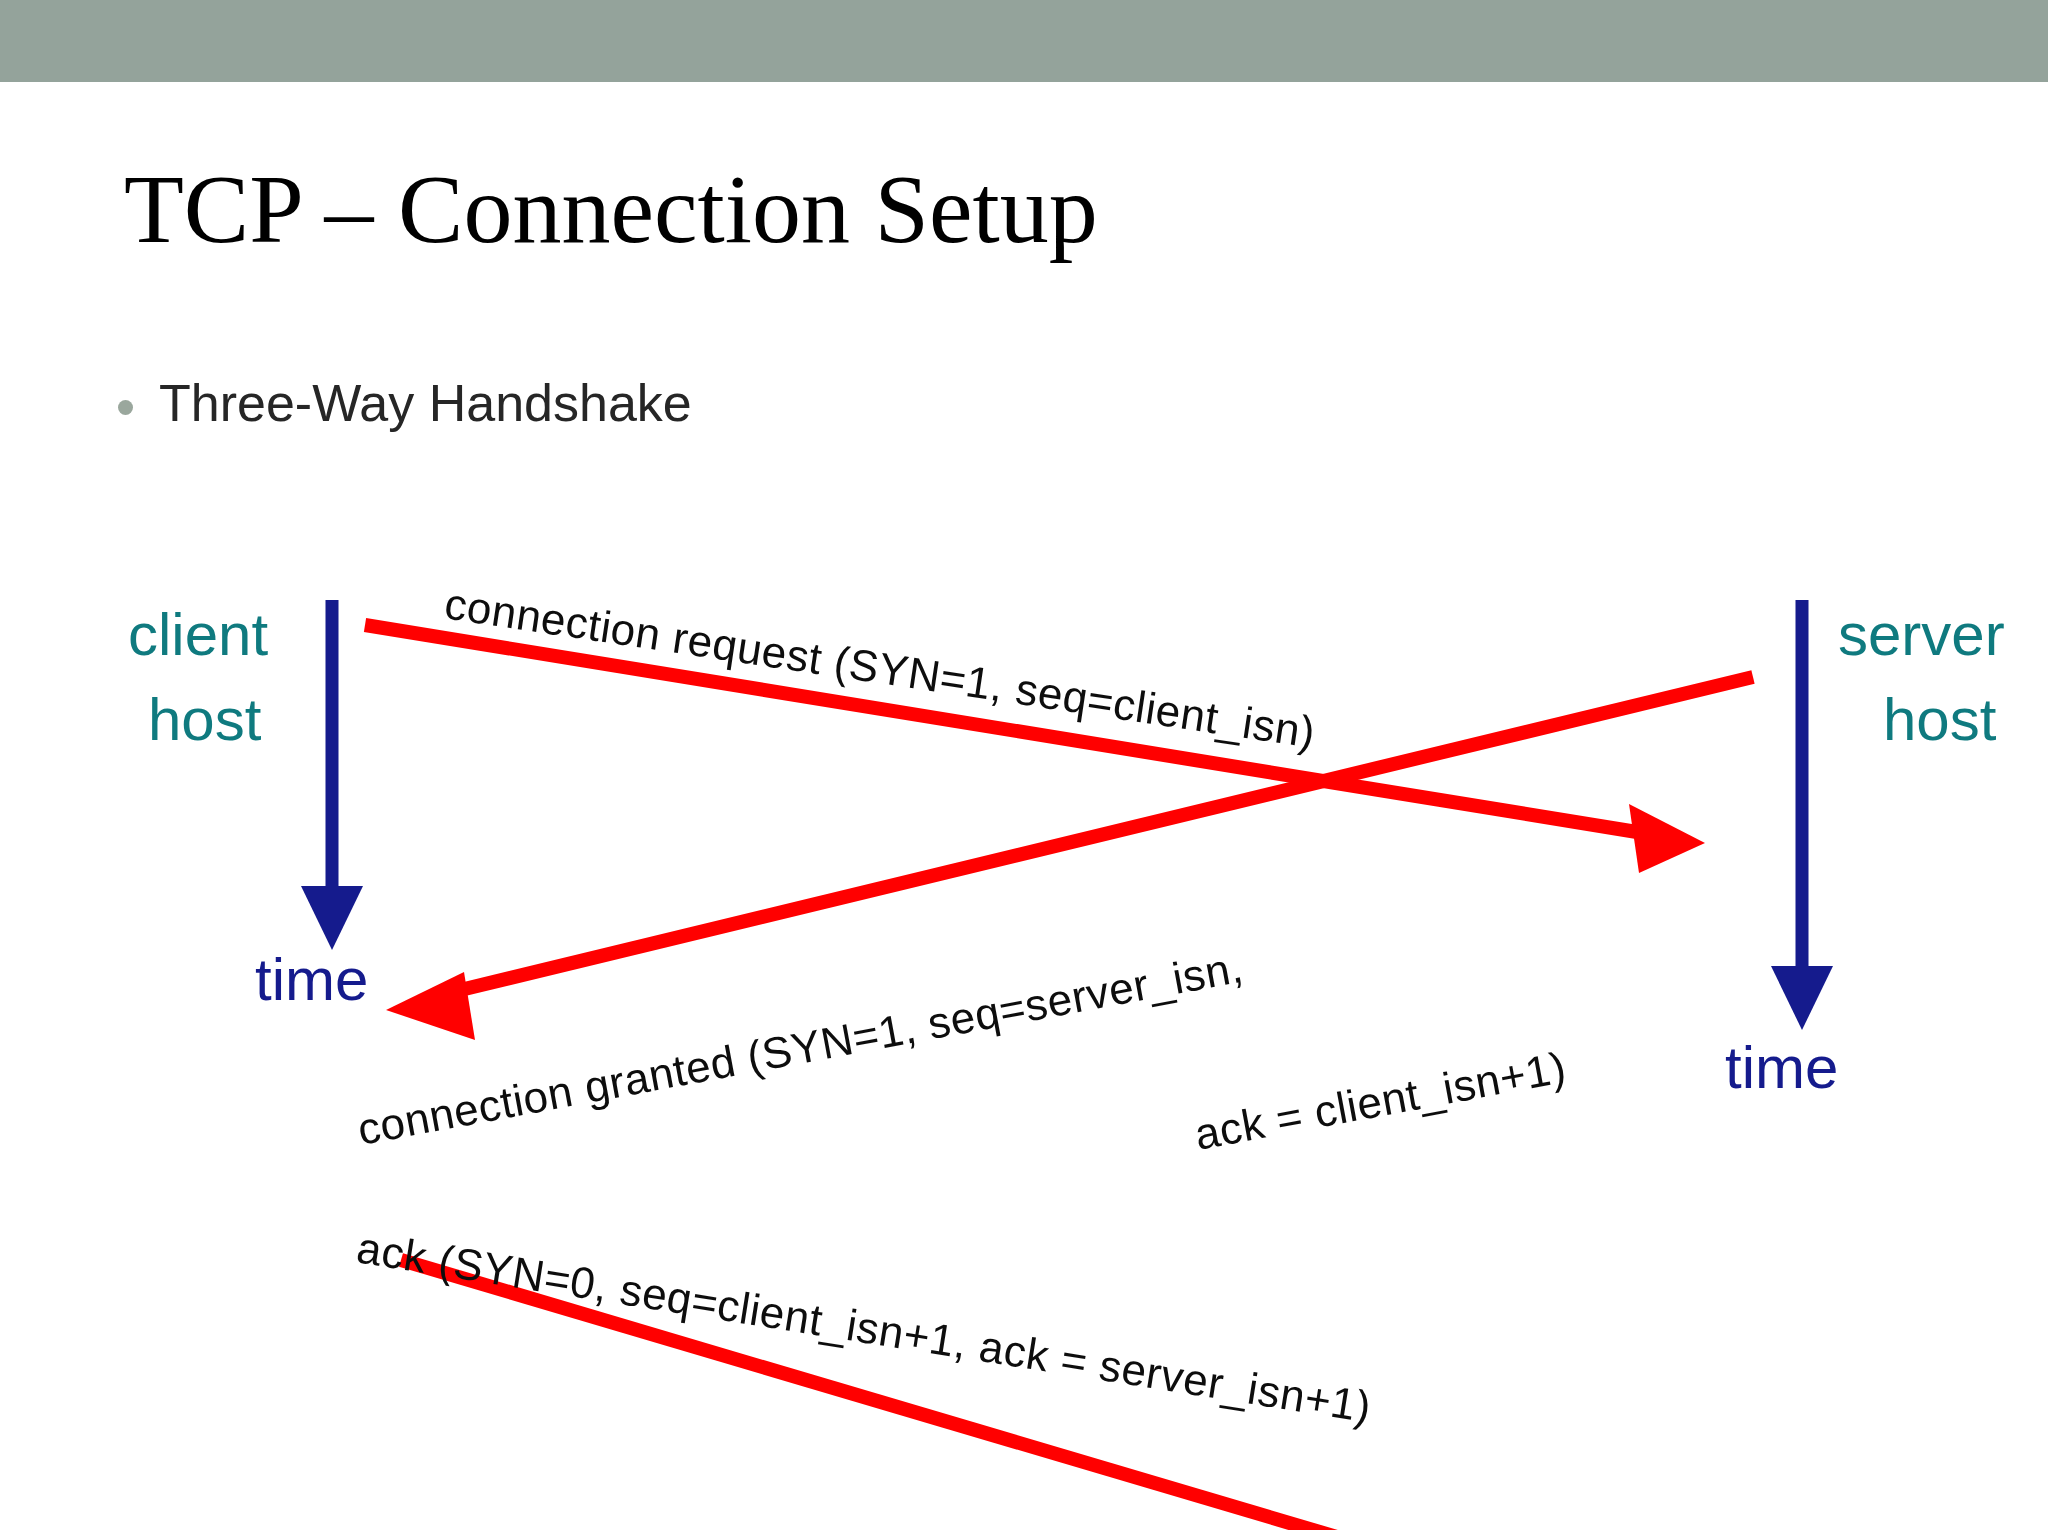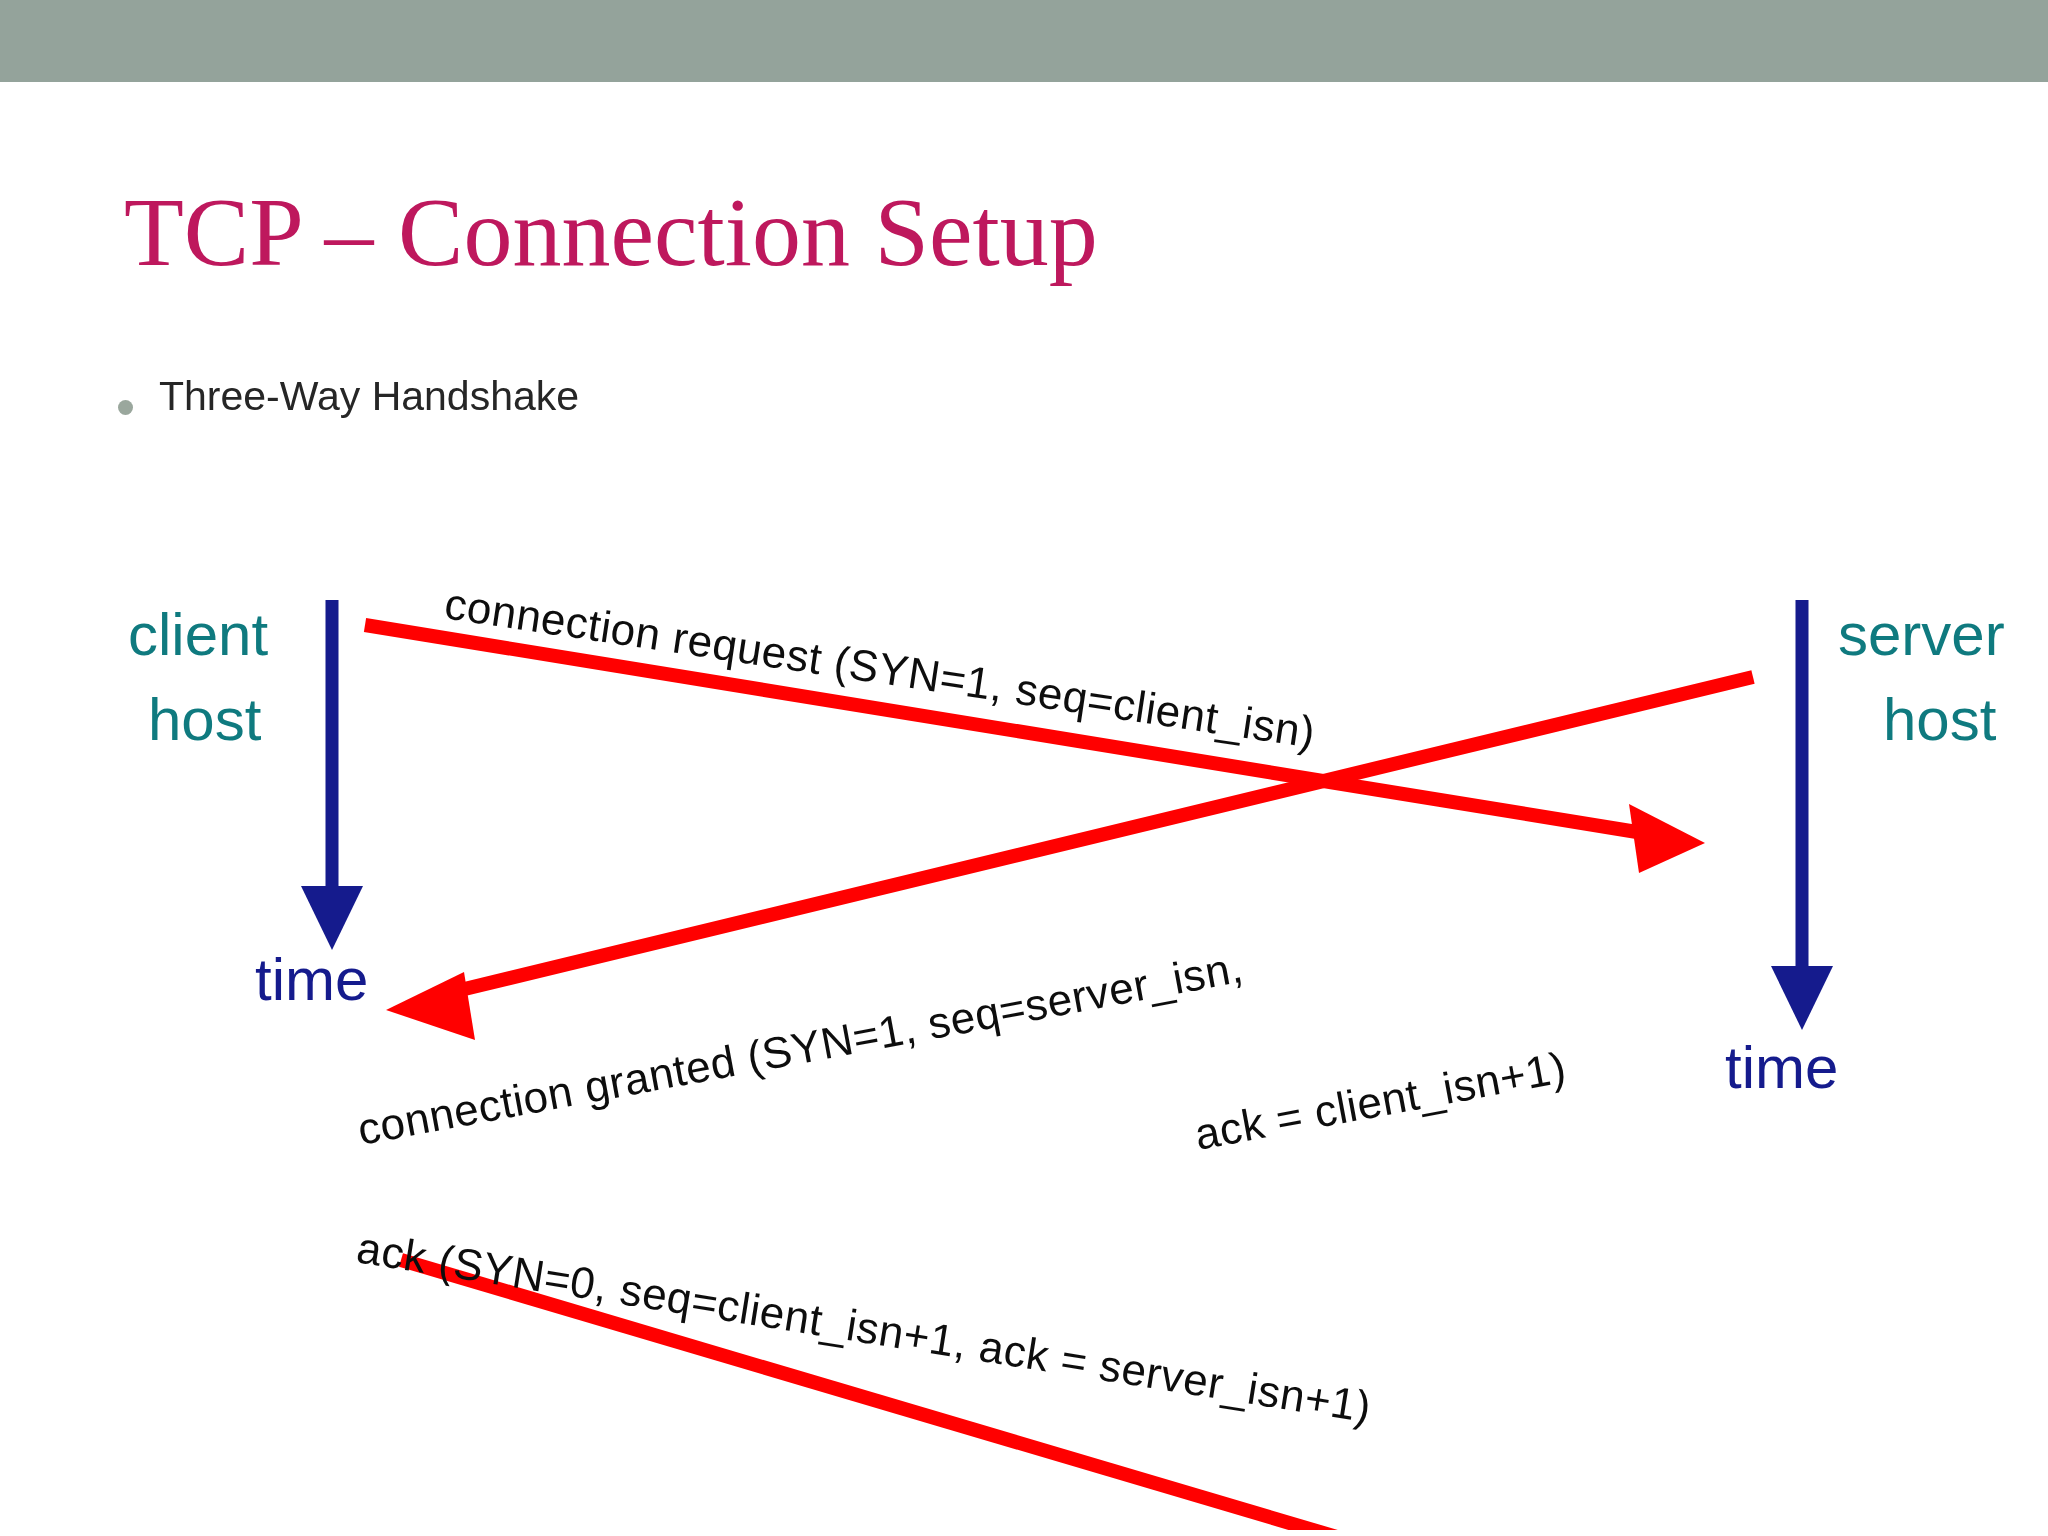--- a/index.html
+++ b/index.html
@@ -12,38 +12,37 @@
   }
   #topbar{
     position:absolute;left:0;top:0;width:2048px;height:82px;
     background:#94a39b;
   }
   #slide-title{
     position:absolute;left:124px;top:158px;width:1600px;
     font-family:"Liberation Serif", serif;
     font-size:98px;
     line-height:1.05;
-    color:#be185d;
+    color:#000000;
     letter-spacing:0px;
     white-space:nowrap;
-    margin-top:23px;
   }
   #bullet-list{
     position:absolute;left:118px;top:372px;width:1500px;
   }
   .bullet-row{
     display:flex;align-items:flex-start;gap:26px;
   }
   .bullet-dot{
     width:15px;height:15px;border-radius:50%;
     background:#9aa79d;
     margin-top:28px;flex:0 0 auto;
   }
   .bullet-text{
-    font-size:41px;color:#262626;line-height:1.2;
+    font-size:52px;color:#262626;line-height:1.2;
     font-family:"Liberation Sans", sans-serif;
   }
   #diagram{
     position:absolute;left:0;top:590px;width:2048px;height:940px;padding-left:43px;
   }
   svg{display:block;}
   .hand-label{
     font-family:"Liberation Sans", sans-serif;
     font-size:44px;
     fill:#0d0d0d;

